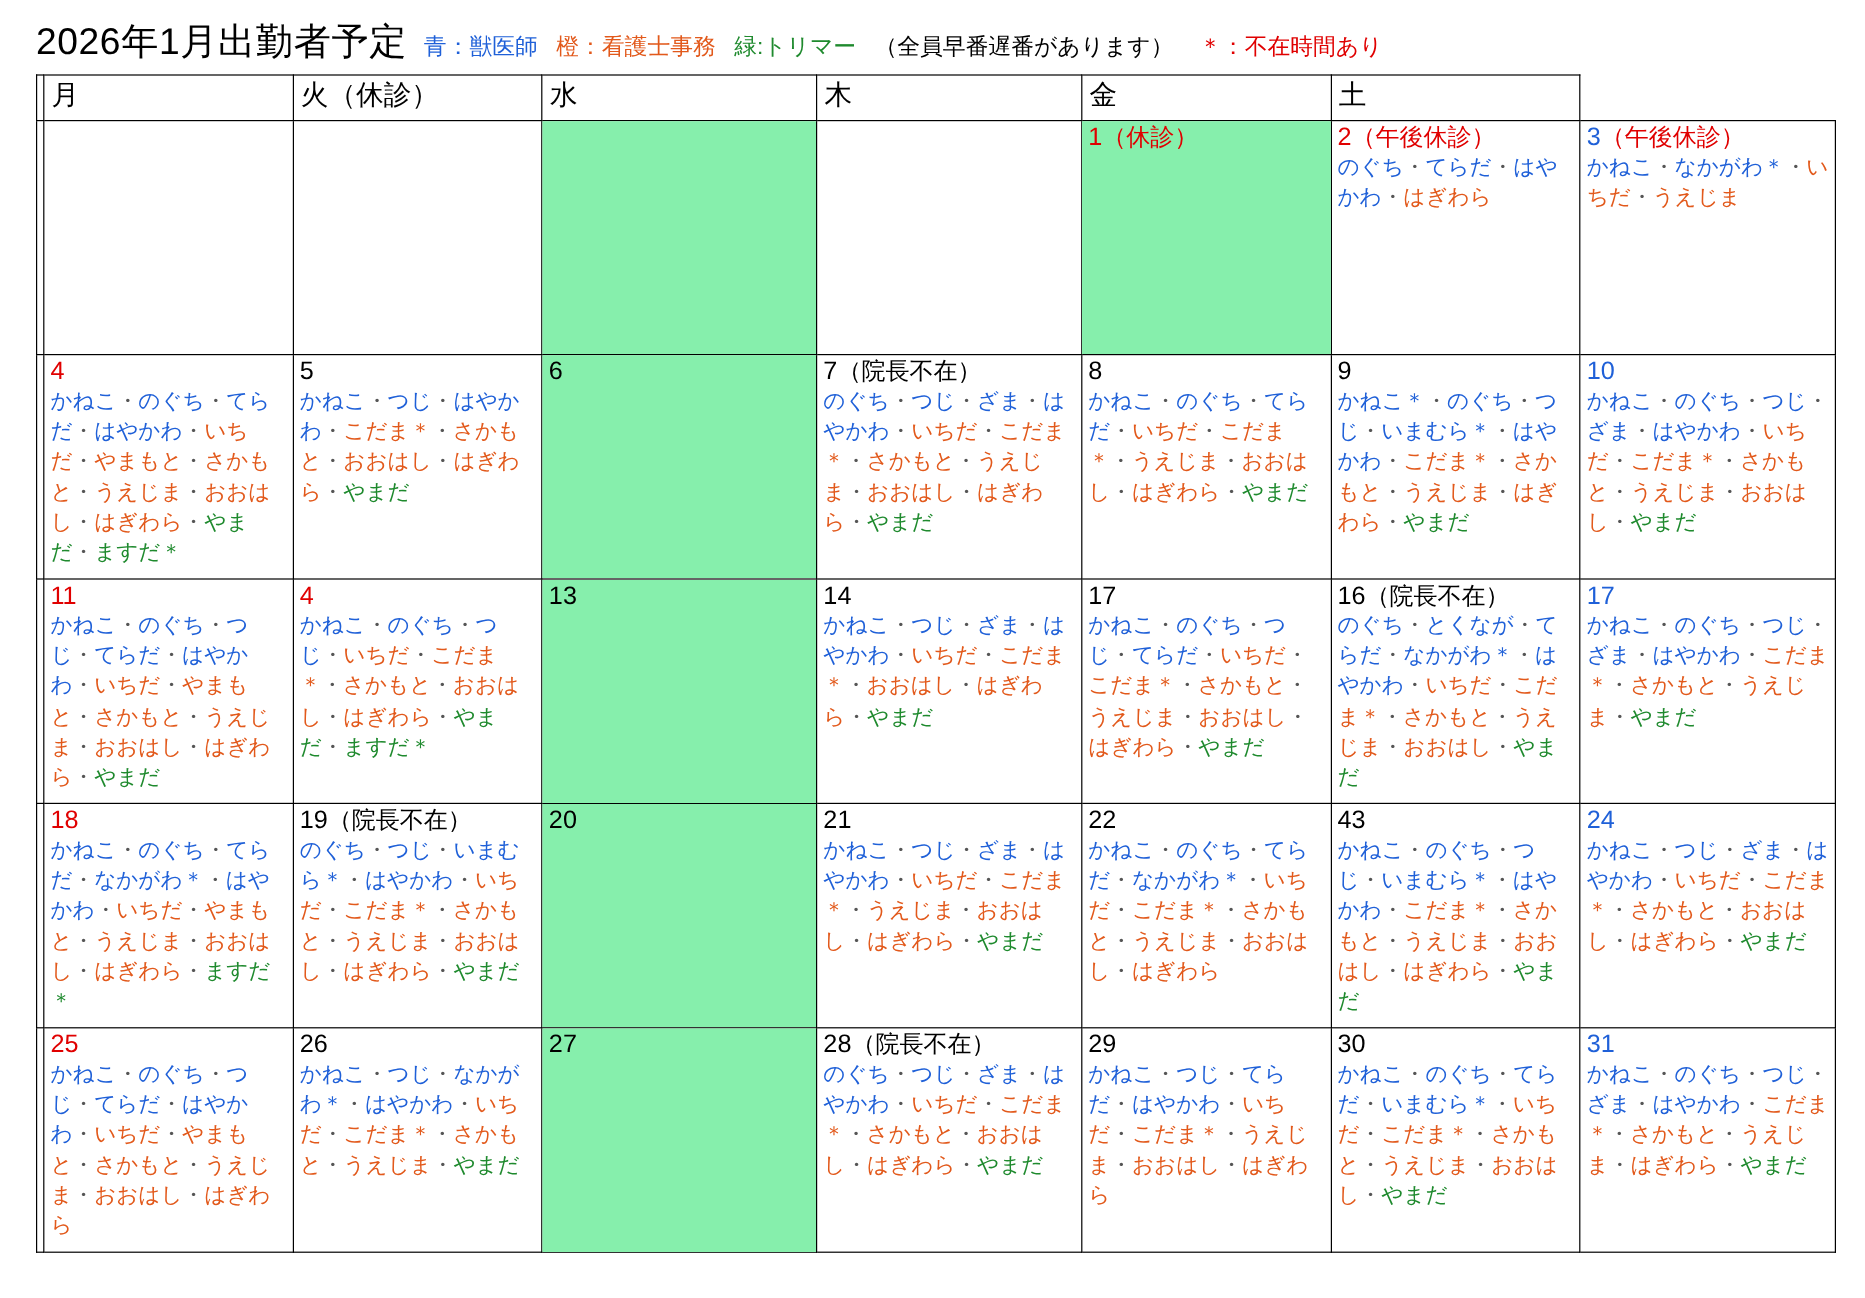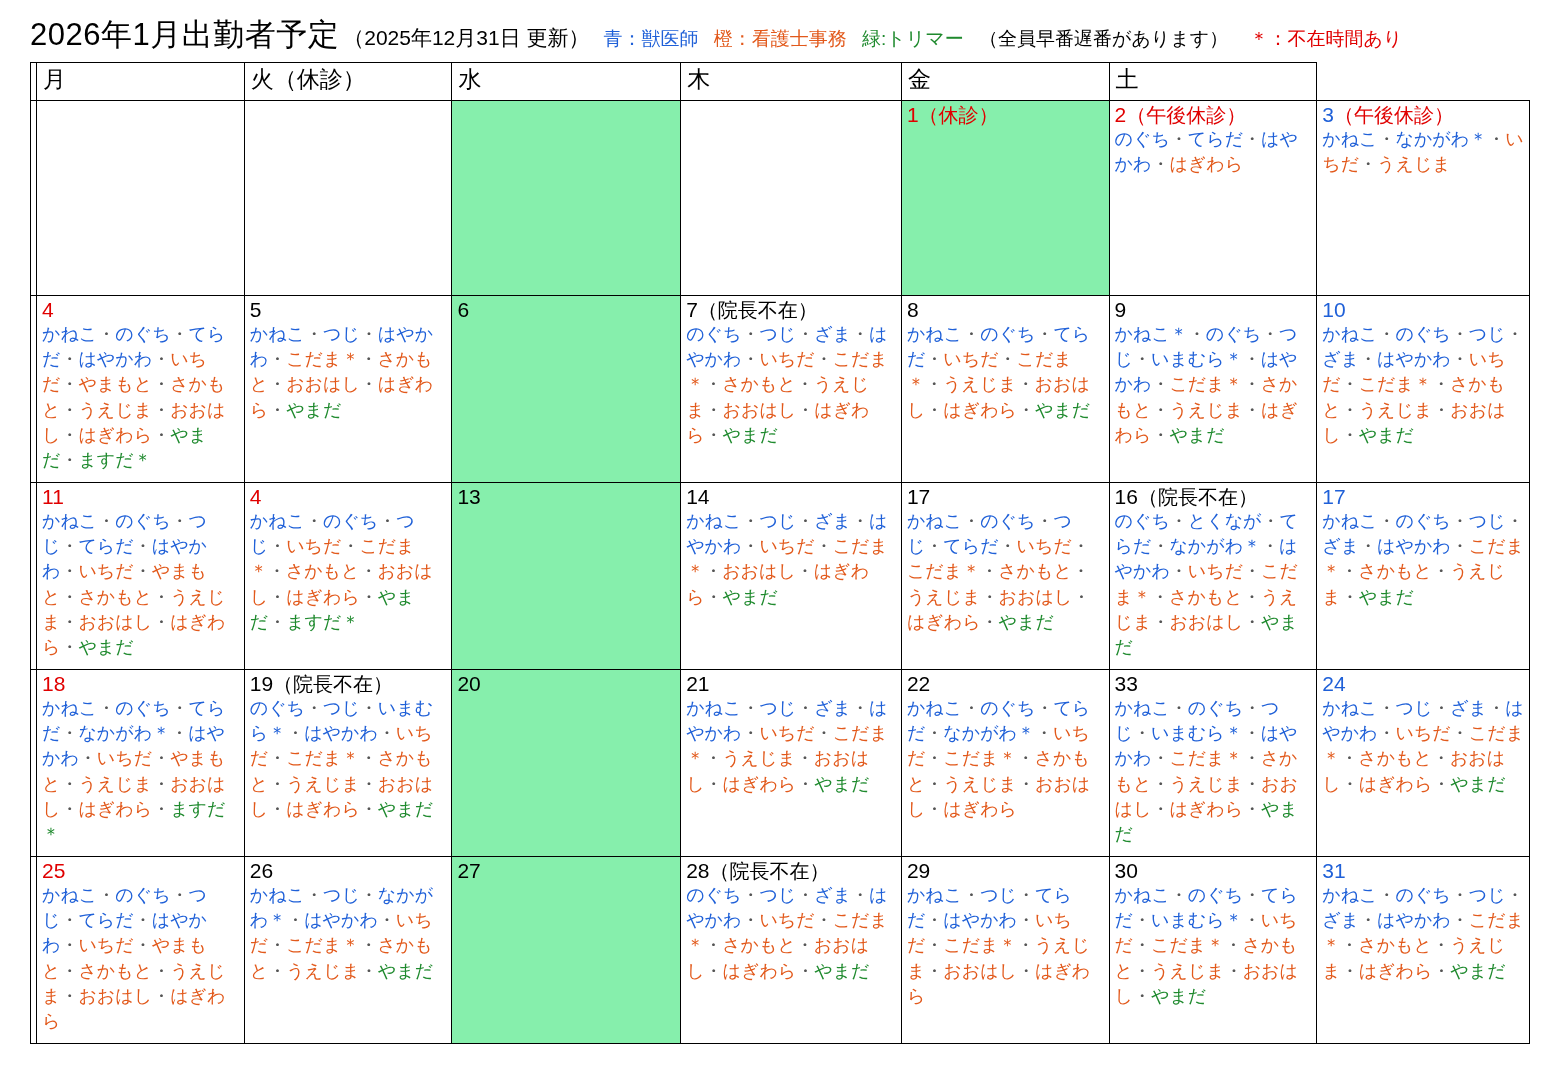--- a/index.html
+++ b/index.html
@@ -98,21 +98,20 @@
   .t { color: #1f8a2e; }   
   .sep { color: #555; }
 </style>
 </head>
 <body>
 
 <div id="page">
 
   <div class="header">
     <span class="title">2026年1月出勤者予定</span>
-    <span class="subtitle">（2025年12月31日 更新）</span>
     <span class="legend">
       <span class="lg-vet">青：獣医師</span>
       <span class="lg-nurse">橙：看護士事務</span>
       <span class="lg-trim">緑:トリマー</span>
       <span class="lg-note">（全員早番遅番があります）</span>
       <span class="lg-aster">＊：不在時間あり</span>
     </span>
   </div>
 
   <table class="cal">
@@ -239,21 +238,21 @@
           </td>
           <td class="day">
             <div class="daynum n-black">21</div>
             <div class="names"><span class="v">かねこ</span><span class="sep">・</span><span class="v">つじ</span><span class="sep">・</span><span class="v">ざま</span><span class="sep">・</span><span class="v">はやかわ</span><span class="sep">・</span><span class="n">いちだ</span><span class="sep">・</span><span class="n">こだま＊</span><span class="sep">・</span><span class="n">うえじま</span><span class="sep">・</span><span class="n">おおはし</span><span class="sep">・</span><span class="n">はぎわら</span><span class="sep">・</span><span class="t">やまだ</span></div>
           </td>
           <td class="day">
             <div class="daynum n-black">22</div>
             <div class="names"><span class="v">かねこ</span><span class="sep">・</span><span class="v">のぐち</span><span class="sep">・</span><span class="v">てらだ</span><span class="sep">・</span><span class="v">なかがわ＊</span><span class="sep">・</span><span class="n">いちだ</span><span class="sep">・</span><span class="n">こだま＊</span><span class="sep">・</span><span class="n">さかもと</span><span class="sep">・</span><span class="n">うえじま</span><span class="sep">・</span><span class="n">おおはし</span><span class="sep">・</span><span class="n">はぎわら</span></div>
           </td>
           <td class="day">
-            <div class="daynum n-black">33</div>
+            <div class="daynum n-black">43</div>
             <div class="names"><span class="v">かねこ</span><span class="sep">・</span><span class="v">のぐち</span><span class="sep">・</span><span class="v">つじ</span><span class="sep">・</span><span class="v">いまむら＊</span><span class="sep">・</span><span class="v">はやかわ</span><span class="sep">・</span><span class="n">こだま＊</span><span class="sep">・</span><span class="n">さかもと</span><span class="sep">・</span><span class="n">うえじま</span><span class="sep">・</span><span class="n">おおはし</span><span class="sep">・</span><span class="n">はぎわら</span><span class="sep">・</span><span class="t">やまだ</span></div>
           </td>
           <td class="day">
             <div class="daynum n-blue">24</div>
             <div class="names"><span class="v">かねこ</span><span class="sep">・</span><span class="v">つじ</span><span class="sep">・</span><span class="v">ざま</span><span class="sep">・</span><span class="v">はやかわ</span><span class="sep">・</span><span class="n">いちだ</span><span class="sep">・</span><span class="n">こだま＊</span><span class="sep">・</span><span class="n">さかもと</span><span class="sep">・</span><span class="n">おおはし</span><span class="sep">・</span><span class="n">はぎわら</span><span class="sep">・</span><span class="t">やまだ</span></div>
           </td>
         </tr>
         <tr>
           <td class="day"></td>
           <td class="day">

